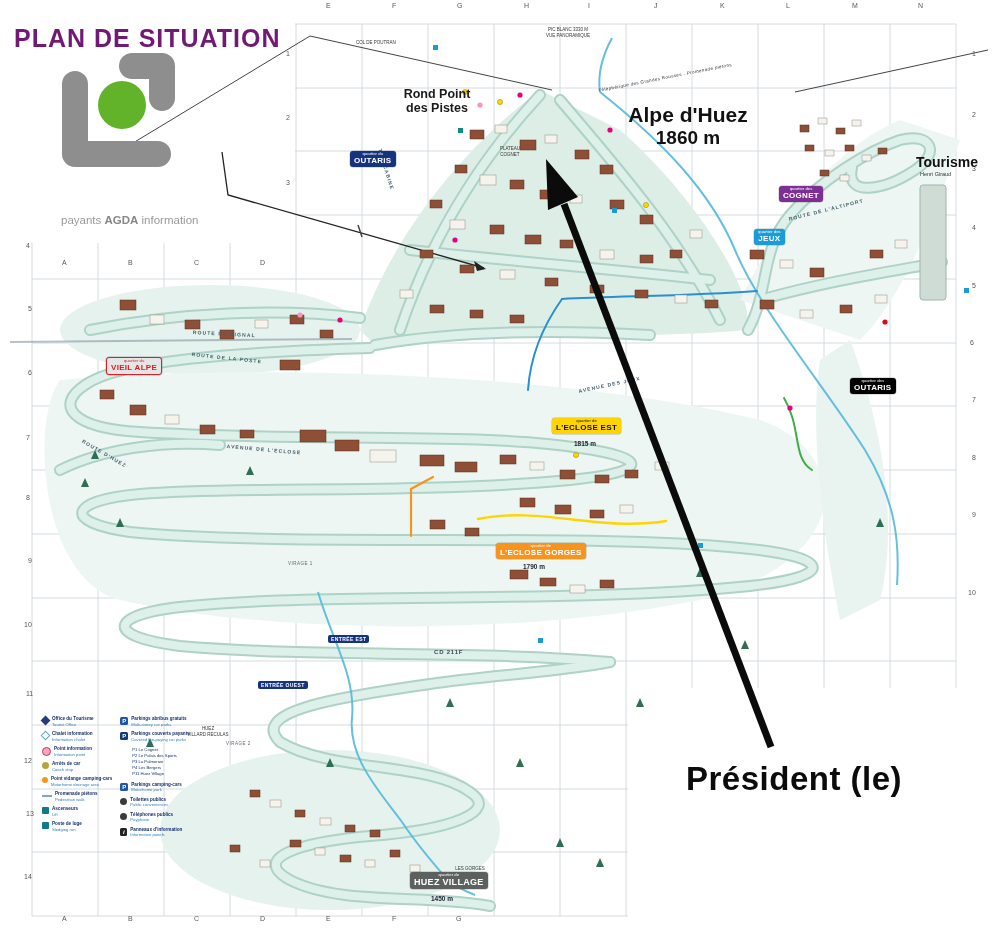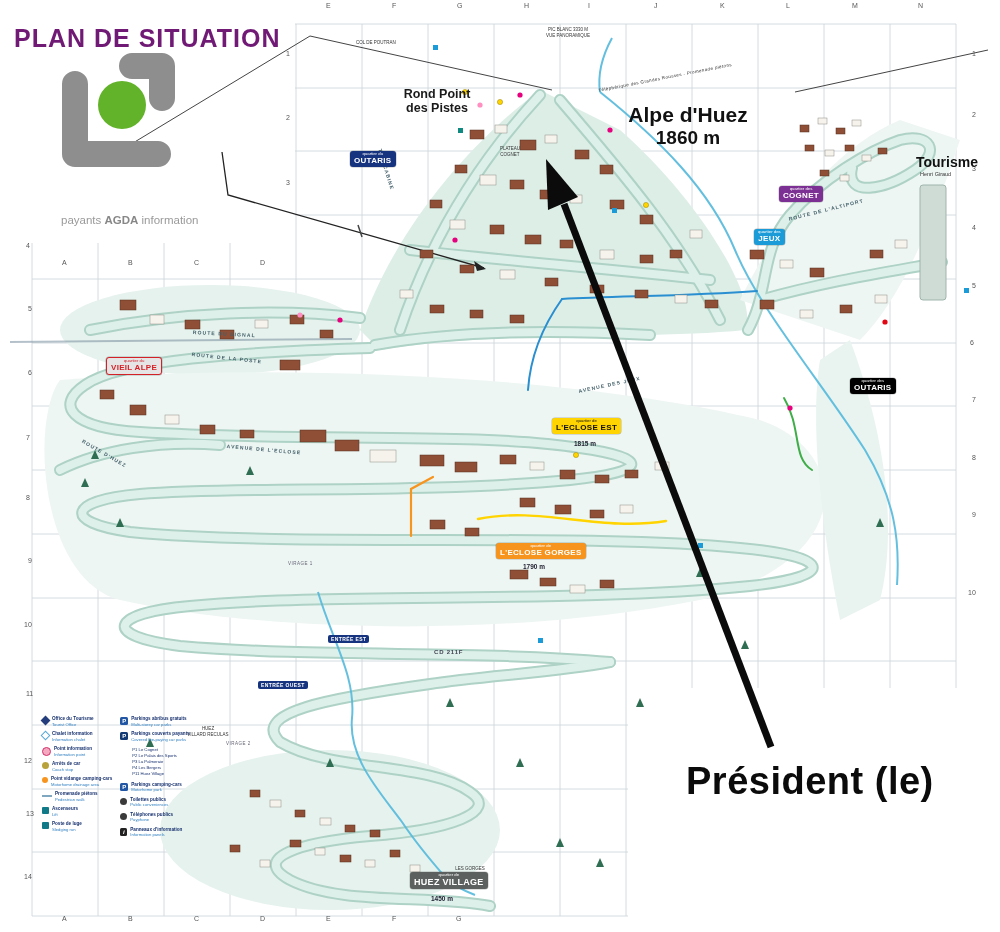--- a/index.html
+++ b/index.html
@@ -54,21 +54,21 @@
   .ic-square-teal{background:#117a88;width:7px;height:7px;border-radius:1px;}
   .ic-p{background:#2156a5;color:#fff;width:8px;height:8px;border-radius:1.5px;font-size:6px;font-weight:bold;
         display:flex;align-items:center;justify-content:center;}
   .ic-p.dark{background:#123a74;}
   .ic-circle-dark{background:#3a3a3a;border-radius:50%;width:7px;height:7px;}
   .ic-info{background:#222;color:#fff;width:7px;height:8px;border-radius:1.5px;font-size:6px;font-weight:bold;
            display:flex;align-items:center;justify-content:center;font-style:italic;}
   .plist{margin:1px 0 1px 12px;display:flex;flex-direction:column;gap:1px;}
   .plist span{font-size:4.2px;color:#16306e;line-height:1.2;}
   
-  .president{left:686px;top:760px;font-size:38px;font-weight:bold;color:#0b0b0b;letter-spacing:.5px;}
+  .president{left:686px;top:760px;font-size:33px;font-weight:bold;color:#0b0b0b;letter-spacing:.5px;}
 </style>
 </head>
 <body>
 
 <div id="stage">
 
   <svg class="abs" style="left:0;top:0;z-index:0;" width="1000" height="932" viewBox="0 0 1000 932">
     <defs>
       <path id="rd1" d="M 370 348 C 240 352 120 360 85 385 C 55 405 70 428 140 432 C 300 442 480 432 580 448 C 650 458 650 472 570 480 C 420 494 240 486 140 494 C 70 500 60 522 130 532 C 300 548 580 532 740 548 C 830 556 840 576 750 586 C 570 604 330 592 190 606 C 110 613 100 636 180 646 C 320 658 480 650 610 662"></path>
       <path id="rd2" d="M 610 662 C 560 672 480 676 430 684 C 330 698 250 712 280 742 C 330 772 430 762 470 792 C 500 812 450 830 370 836 C 300 842 250 858 290 880 C 340 906 430 894 490 906"></path>

